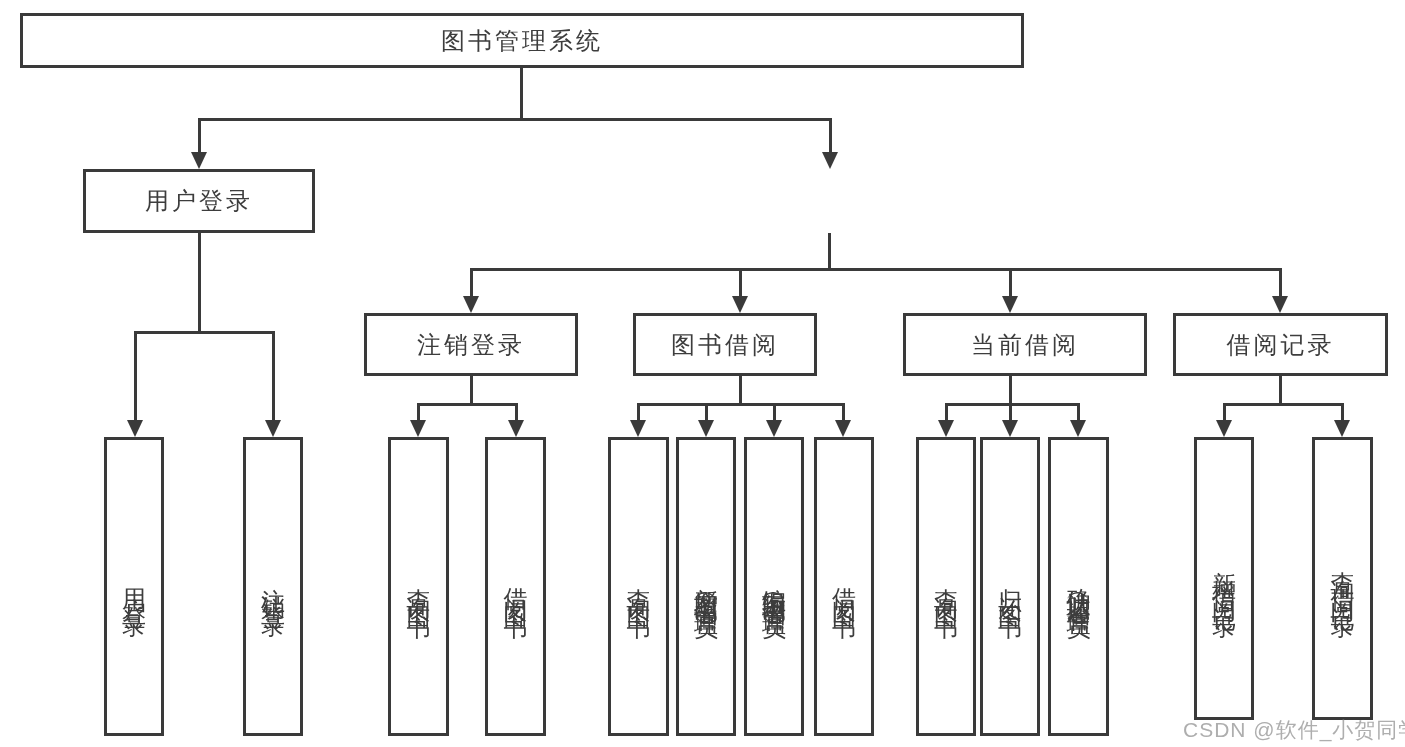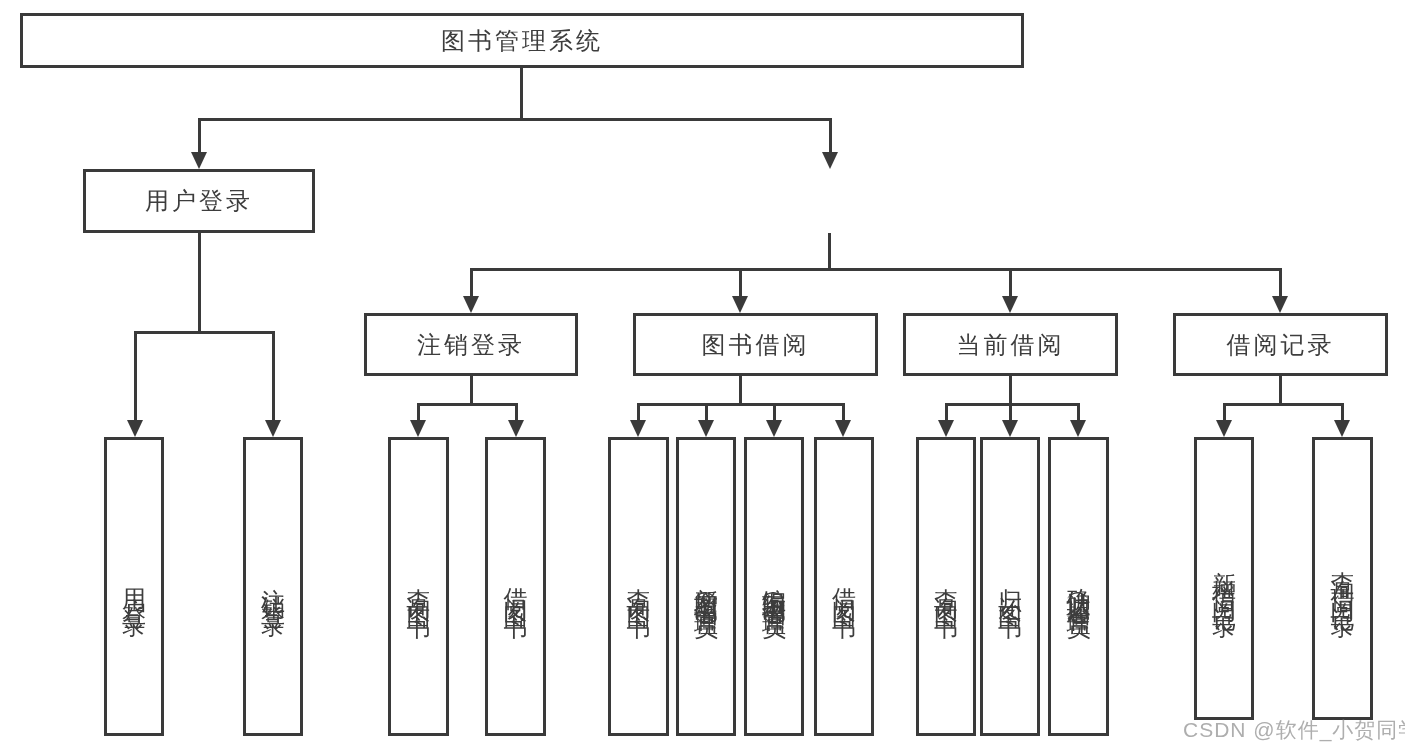--- a/index.html
+++ b/index.html
@@ -60,22 +60,22 @@
   <div class="v" style="left:470px;top:268px;height:28px"></div>
   <div class="arrow" style="left:463px;top:296px"></div>
   <div class="v" style="left:739px;top:268px;height:28px"></div>
   <div class="arrow" style="left:732px;top:296px"></div>
   <div class="v" style="left:1009px;top:268px;height:28px"></div>
   <div class="arrow" style="left:1002px;top:296px"></div>
   <div class="v" style="left:1279px;top:268px;height:28px"></div>
   <div class="arrow" style="left:1272px;top:296px"></div>
 
   <div class="box" style="left:364px;top:313px;width:214px;height:63px">注销登录</div>
-  <div class="box" style="left:633px;top:313px;width:245px;height:63px">图书借阅</div>
-  <div class="box" style="left:903px;top:313px;width:215px;height:63px">当前借阅</div>
+  <div class="box" style="left:633px;top:313px;width:184px;height:63px">图书借阅</div>
+  <div class="box" style="left:903px;top:313px;width:244px;height:63px">当前借阅</div>
   <div class="box" style="left:1173px;top:313px;width:215px;height:63px">借阅记录</div>
 
   <div class="v" style="left:470px;top:376px;height:29px"></div>
   <div class="h" style="left:417px;top:403px;width:100px"></div>
   <div class="v" style="left:417px;top:403px;height:17px"></div>
   <div class="arrow" style="left:410px;top:420px"></div>
   <div class="v" style="left:515px;top:403px;height:17px"></div>
   <div class="arrow" style="left:508px;top:420px"></div>
 
   <div class="v" style="left:739px;top:376px;height:29px"></div>

